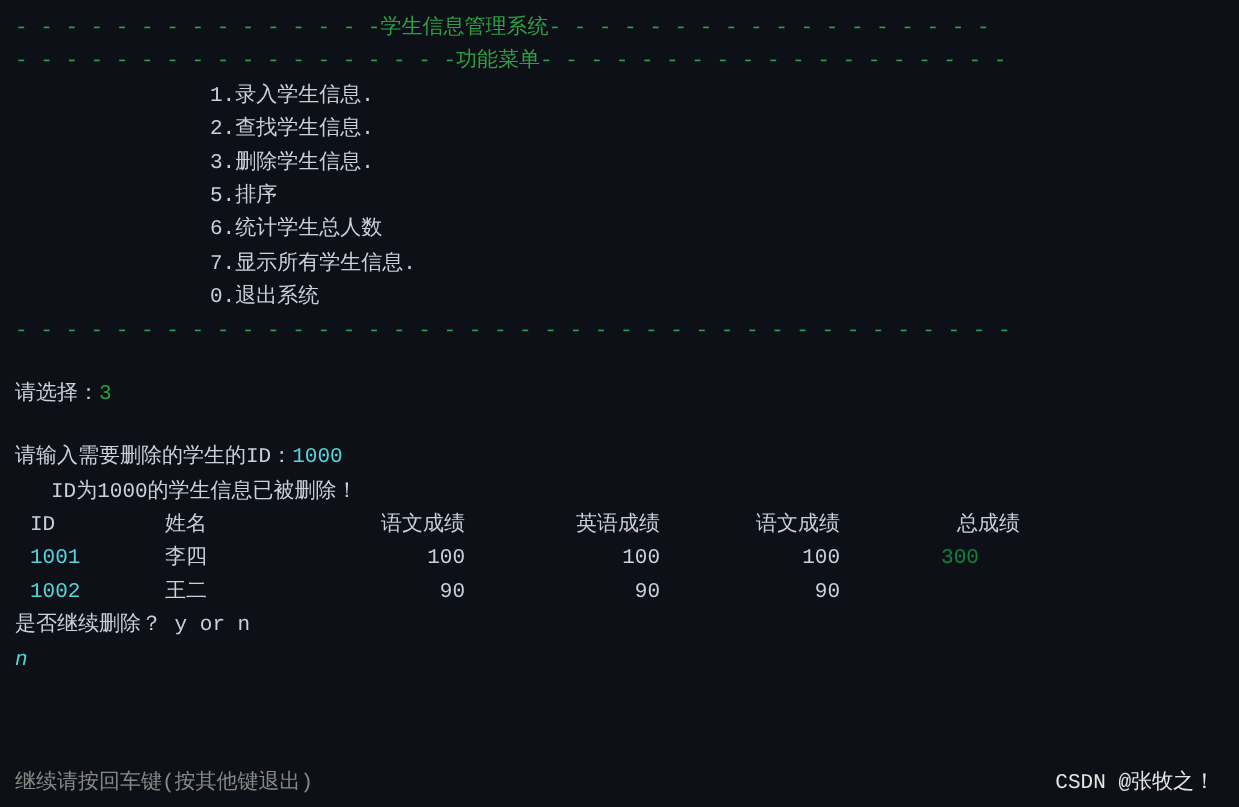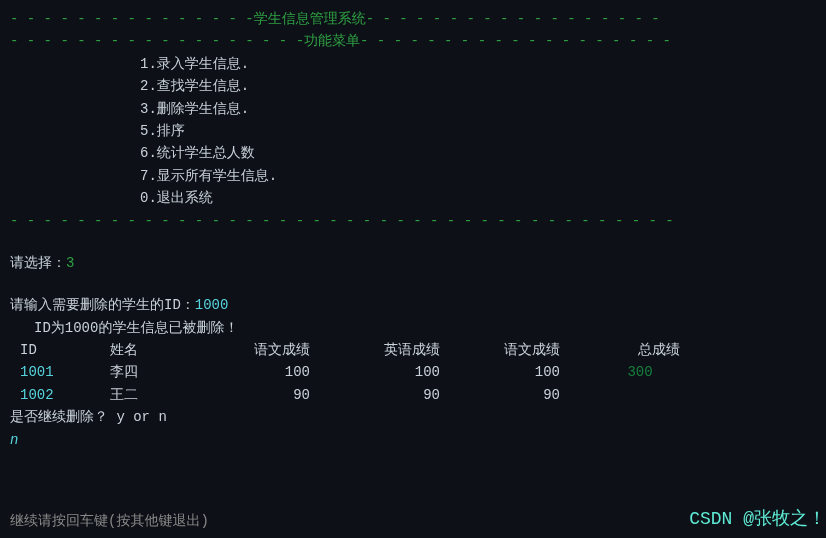--- a/index.html
+++ b/index.html
@@ -145,23 +145,23 @@
     }
 
     .cyan-text {
       color: #56d4dd;
       font-style: italic;
     }
 
     .watermark {
       position: absolute;
       bottom: 8px;
-      right: 0;
-      color: #5eead4;
-      font-size: 18px;
+      right: 16px;
+      color: #e5e5e5;
+      font-size: 14px;
     }
 
     .bottom-hint {
       position: absolute;
       bottom: 8px;
       left: 10px;
       color: #888;
       font-size: 14px;
     }
   </style>

